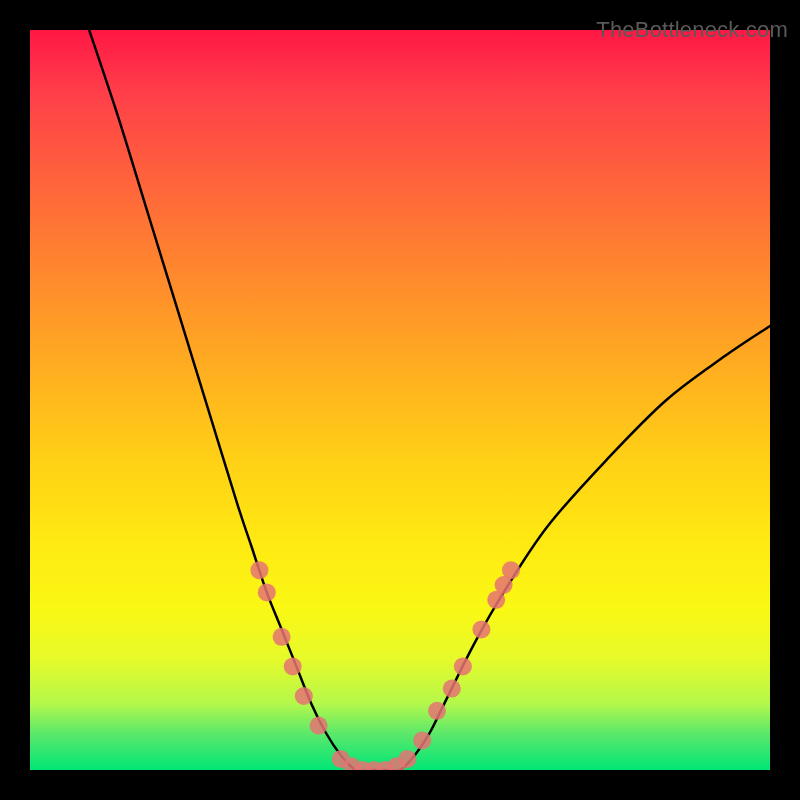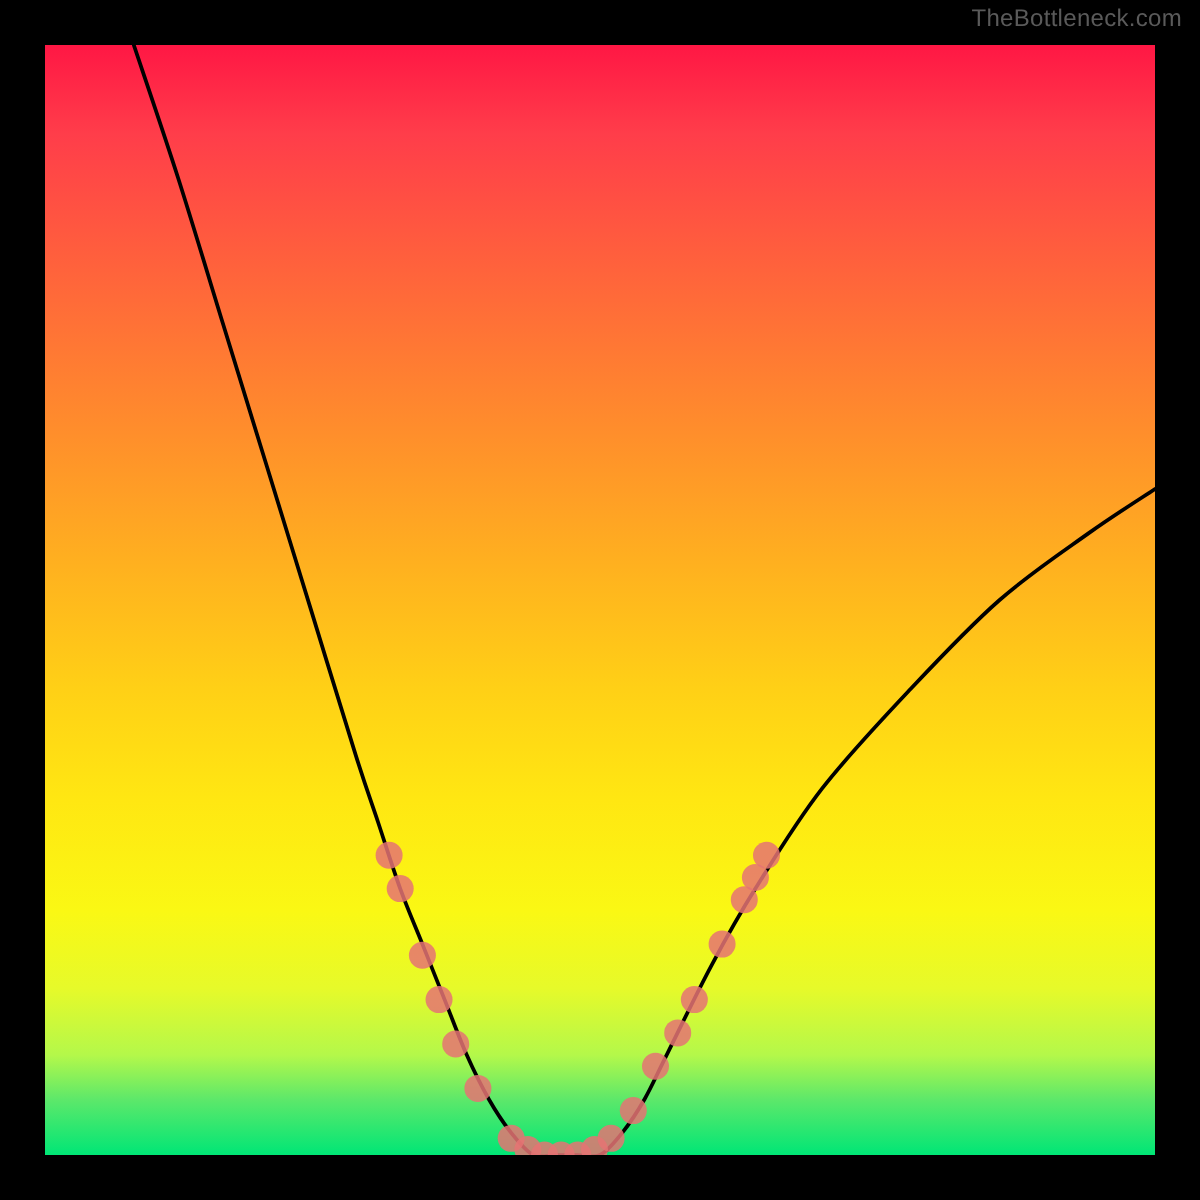--- a/index.html
+++ b/index.html
@@ -28,24 +28,24 @@
       #ffe712 68%,
       #faf814 78%,
       #e6fa2a 85%,
       #b4f84a 91%,
       #5de86a 95%,
       #00e676 100%
     );
   }
   .watermark {
     position: absolute;
-    top: 4px;
+    top: 17px;
     right: 12px;
     color: #5a5a5a;
-    font-size: 16px;
+    font-size: 22px;
     font-weight: 500;
     z-index: 5;
     letter-spacing: 0.2px;
   }
   svg.curve {
     position: absolute;
     left: 0; top: 0;
     width: 740px;
     height: 740px;
     z-index: 2;

